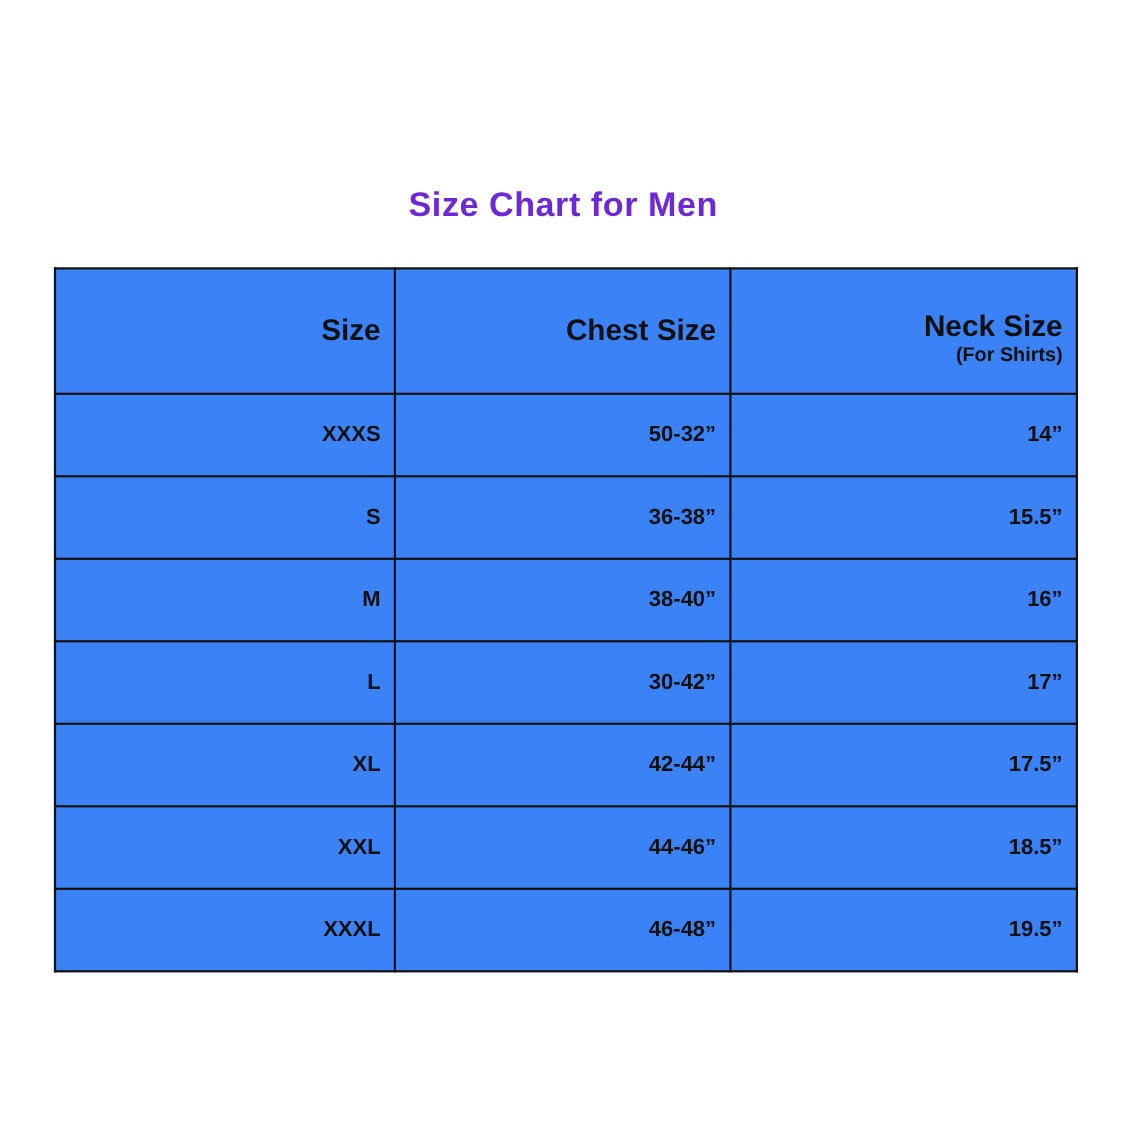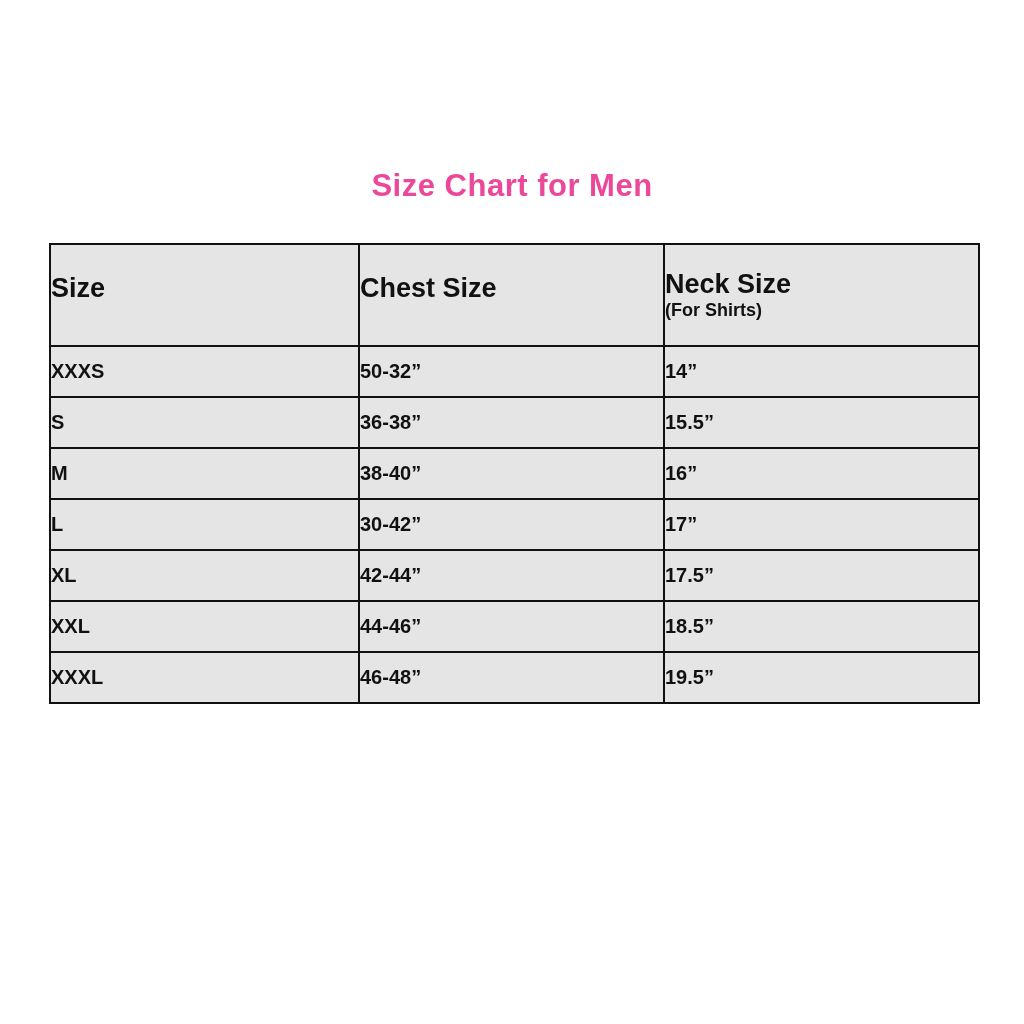--- a/index.html
+++ b/index.html
@@ -16,39 +16,39 @@
     overflow: hidden;
   }
   .title {
     position: absolute;
     top: 168px;
     left: 0;
     width: 100%;
     text-align: center;
     font-size: 31px;
     font-weight: bold;
-    color: #ec4899;
+    color: #6d28d9;
     letter-spacing: 0.5px;
   }
   table.size-chart {
     position: absolute;
     top: 243px;
     left: 49px;
     width: 929px;
     border-collapse: collapse;
     table-layout: fixed;
     color: #111111;
   }
   table.size-chart th,
   table.size-chart td {
     border: 2px solid #111111;
-    text-align: left;
+    text-align: right;
     font-weight: bold;
-    padding: 0;
-    background: #e5e5e5;
+    padding: 12px;
+    background: #3b82f6;
   }
   table.size-chart th {
     height: 86px;
     font-size: 27px;
     vertical-align: middle;
     line-height: 1.2;
     padding-bottom: 14px;
   }
   table.size-chart th.has-sub {
     padding-bottom: 0;

